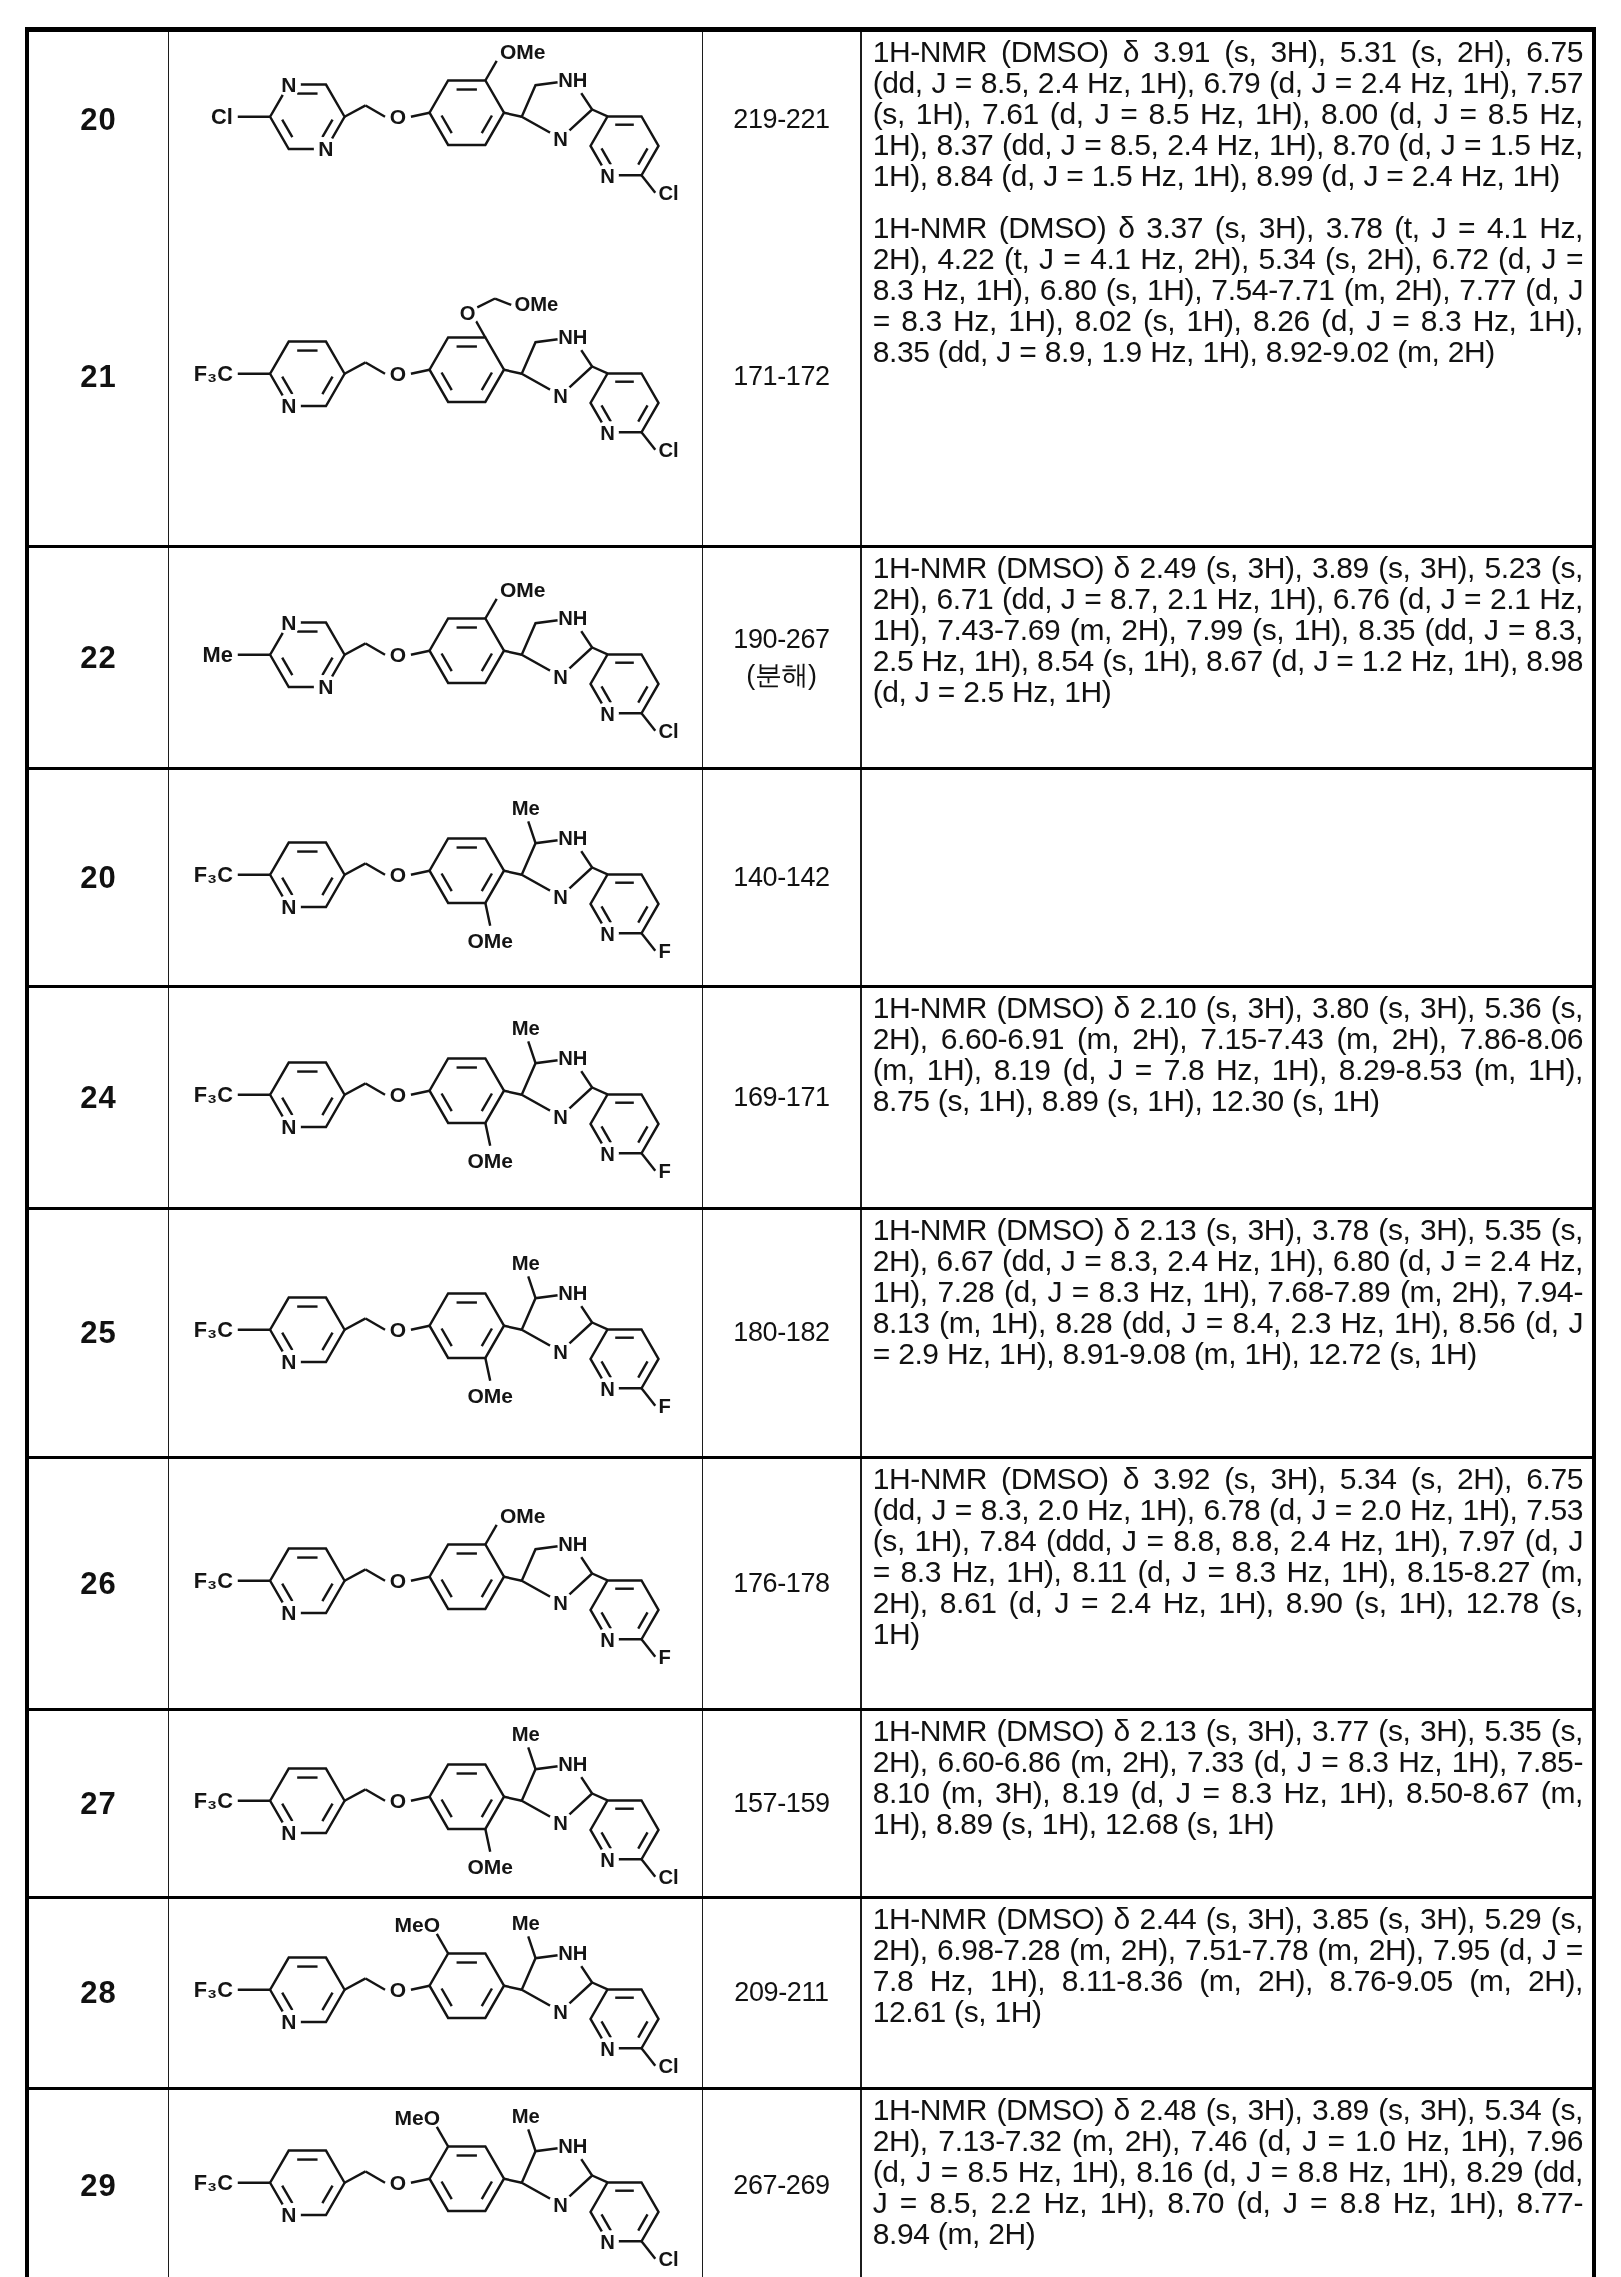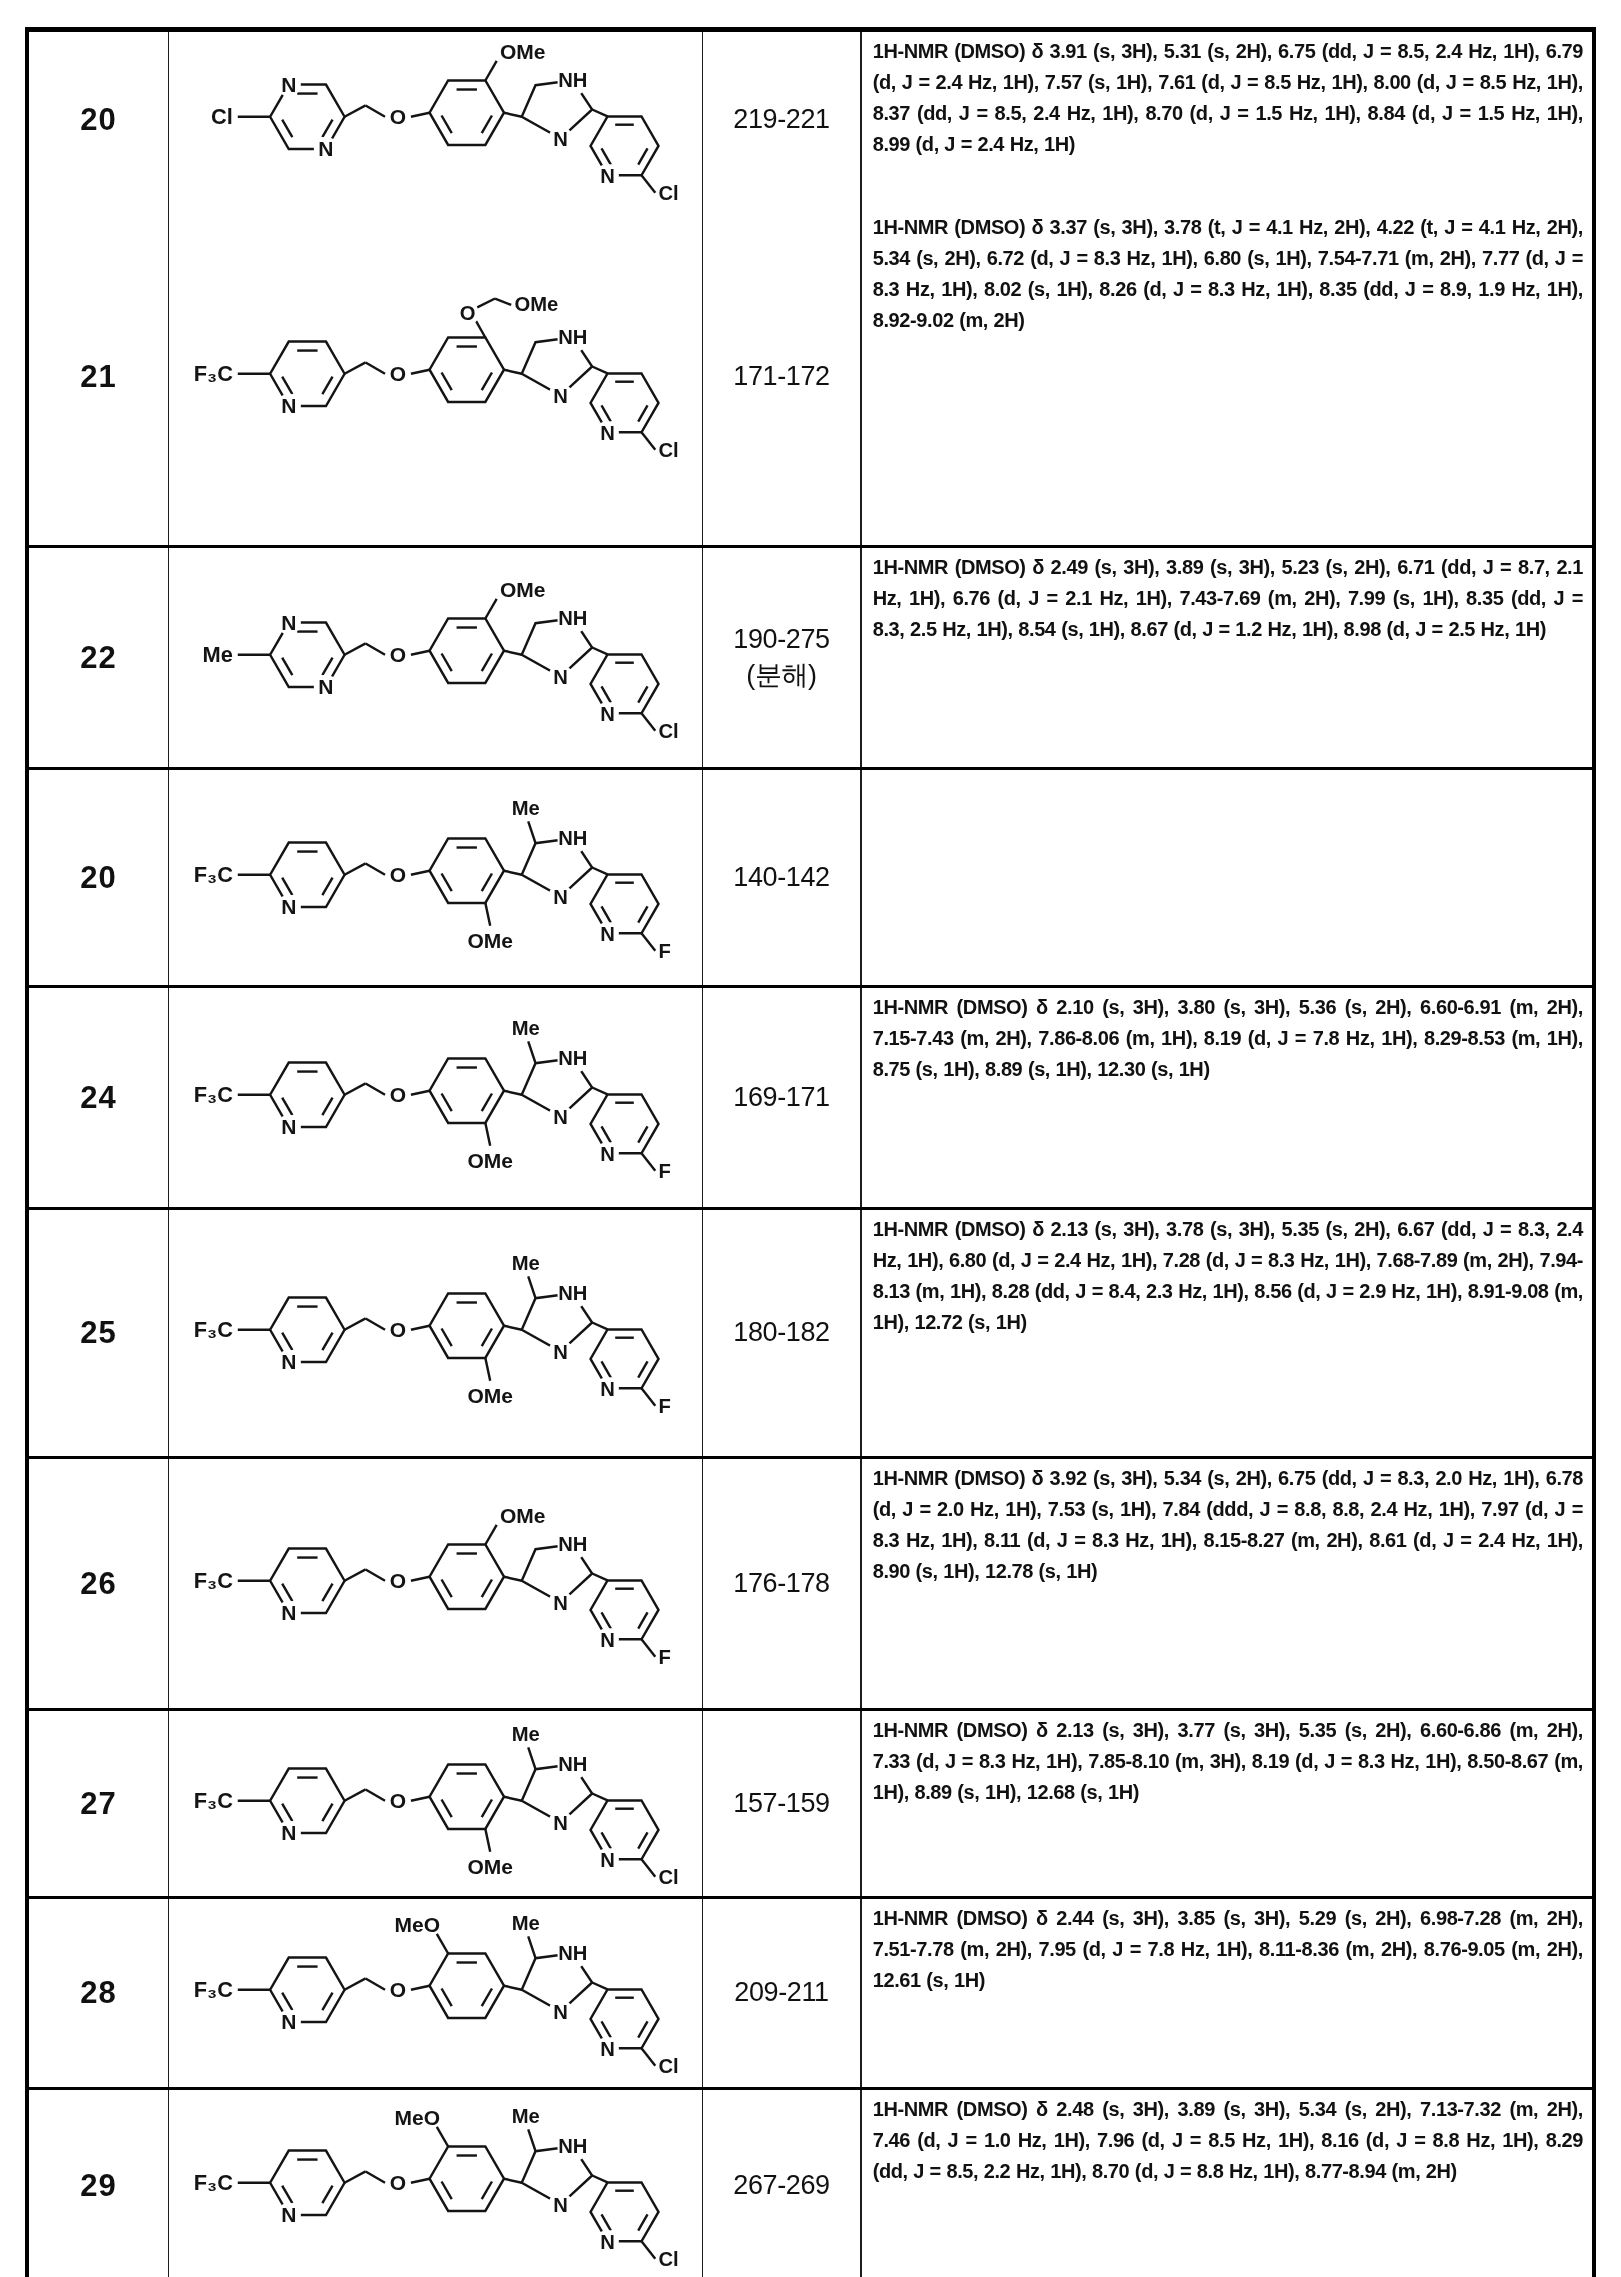--- a/index.html
+++ b/index.html
@@ -22,21 +22,21 @@
     width:534px;flex:0 0 534px;display:flex;align-items:center;justify-content:center;
     border-right:1.8px solid #1c1c1c;padding:3.6px 5.4px;overflow:hidden;
   }
   .c-st svg{display:block;}
   .c-mp{
     width:159px;flex:0 0 159px;display:flex;flex-direction:column;align-items:center;justify-content:center;
     font-size:27px;font-weight:400;border-right:2.7px solid #1c1c1c;text-align:center;line-height:1.3;
     letter-spacing:-0.4px;
   }
   .c-nmr{
-    flex:1 1 auto;font-size:20px;font-weight:700;line-height:31px;
+    flex:1 1 auto;font-size:30px;font-weight:400;line-height:31px;
     padding:3.6px 9px 3.6px 10.7px;text-align:justify;letter-spacing:-0.4px;
     word-spacing:0.4px;overflow:hidden;
   }
   svg text{font-family:"Liberation Sans",sans-serif;font-weight:700;}
 </style>
 </head>
 <body>
 
 <div class="page">
   <div class="tbl" id="rows-container">
@@ -180,21 +180,21 @@
               <line x1="513.5744" y1="141.1425408" x2="525.0656" y2="161.0452992" stroke="#141414" stroke-width="3"></line>
               <line x1="558.9344" y1="161.0452992" x2="570.4256" y2="141.1425408" stroke="#141414" stroke-width="3"></line>
               <circle cx="521" cy="174.372" r="14" fill="#fff"></circle>
               <text x="521" y="183.372" font-size="25" text-anchor="middle" fill="#141414">N</text>
               <line x1="563" y1="174.372" x2="580" y2="196" stroke="#141414" stroke-width="3"></line>
               <text x="584" y="205" font-size="25" text-anchor="start" fill="#141414">Cl</text>
             </svg>
           </span>
     </div>
     <div class="cell c-mp">
-      <div>190-275</div>
+      <div>190-267</div>
       <div>(분해)</div>
     </div>
     <div class="cell c-nmr">1H-NMR (DMSO) δ 2.49 (s, 3H), 3.89 (s, 3H), 5.23 (s, 2H), 6.71 (dd, J = 8.7, 2.1 Hz, 1H), 6.76 (d, J = 2.1 Hz, 1H), 7.43-7.69 (m, 2H), 7.99 (s, 1H), 8.35 (dd, J = 8.3, 2.5 Hz, 1H), 8.54 (s, 1H), 8.67 (d, J = 1.2 Hz, 1H), 8.98 (d, J = 2.5 Hz, 1H)</div>
   </div>
       <div class="row" style="height: 215px;">
     <div class="cell c-no">20</div>
     <div class="cell c-st">
       <span>
             <svg width="500" height="172" viewBox="0 0 618 212" xmlns="http://www.w3.org/2000/svg">
               <polygon points="196,102 173,62.164 127,62.164 104,102 127,141.836 173,141.836" fill="none" stroke="#141414" stroke-width="3"></polygon>

